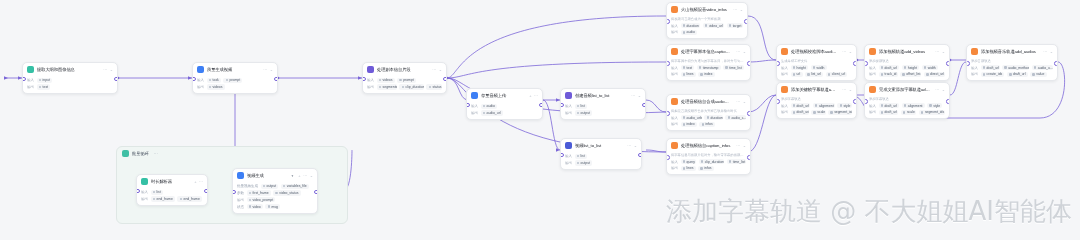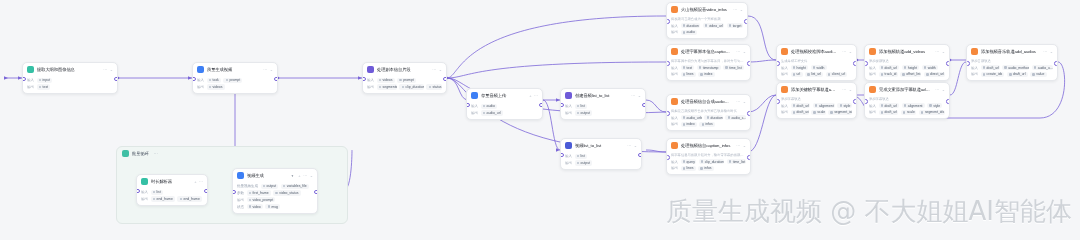--- a/index.html
+++ b/index.html
@@ -840,14 +840,14 @@
           <span class="chip">
             <i class="chip-dot"></i>
             <span>msg</span>
           </span>
         </div>
     </div>
     <span class="port l"></span>
     <span class="port r"></span>
   </div>
 
-  <div class="watermark">质量生成视频 @ 不大姐姐AI智能体</div>
+  <div class="watermark">添加字幕轨道 @ 不大姐姐AI智能体</div>
 </div>
 
 </body></html>

